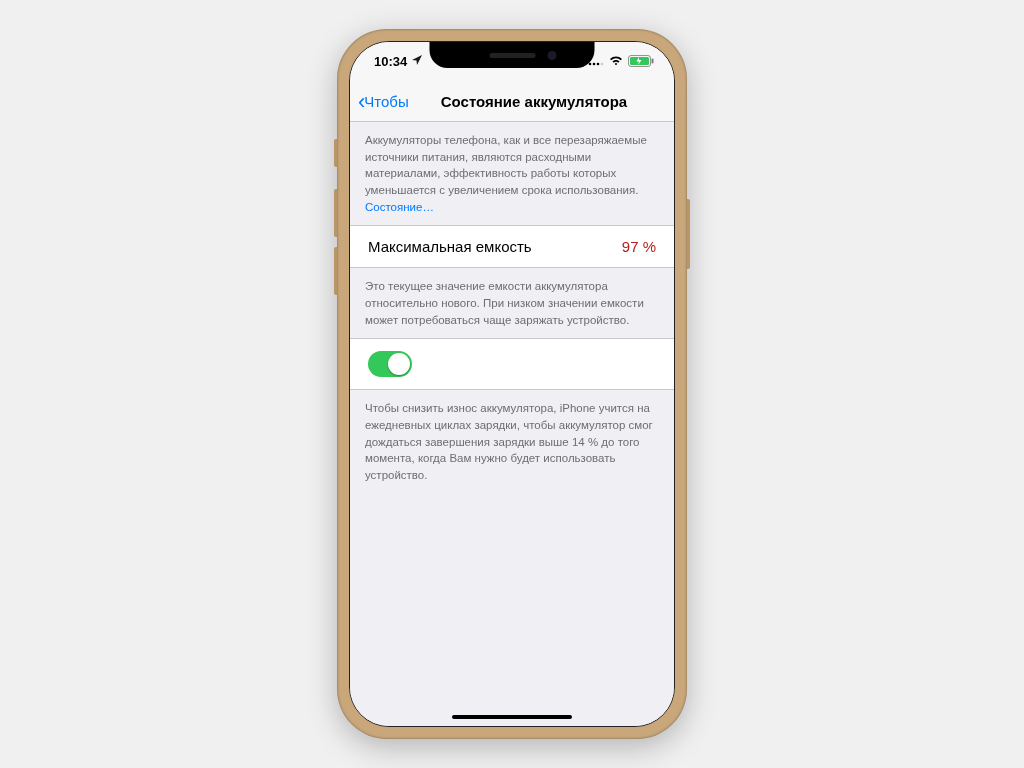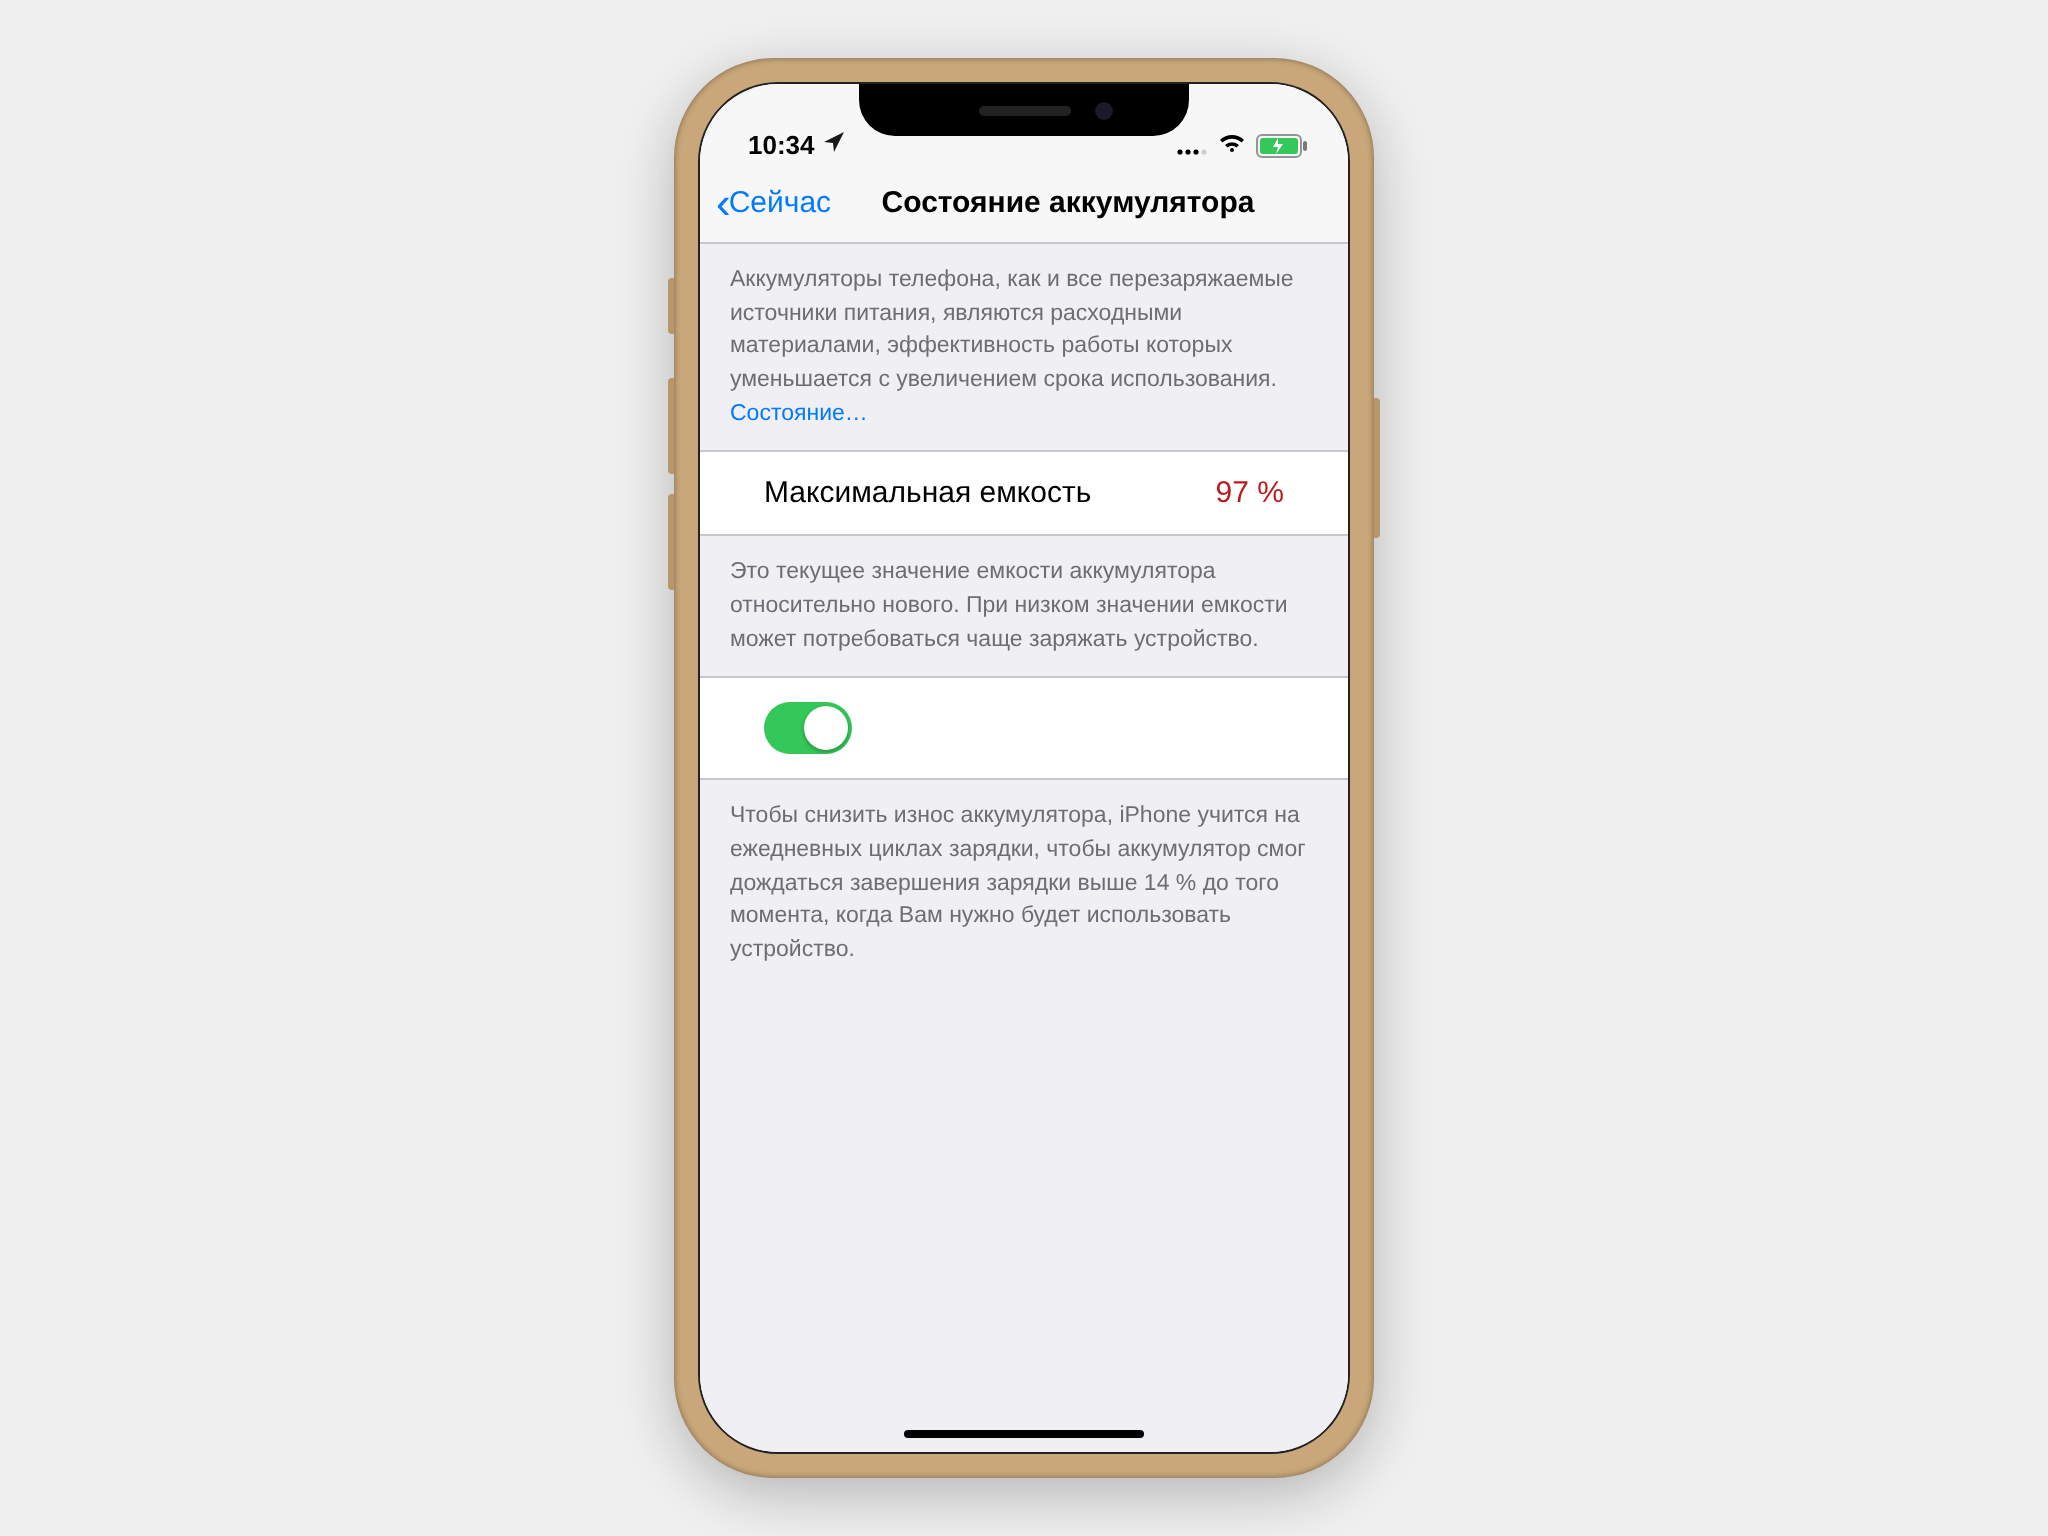--- a/index.html
+++ b/index.html
@@ -58,21 +58,21 @@
     justify-content:center;
     gap:30px;
   }
   .notch .speaker { width:46px; height:5px; background:#222; border-radius:3px;}
   .notch .cam { width:9px; height:9px; background:#1a1a2a; border-radius:50%; position:absolute; right:38px;}
 
   .status-bar {
     height: 40px;
     display: flex;
     justify-content: space-between;
-    align-items: flex-end;
+    align-items: center;
     padding: 0 20px 2px 24px;
     font-size: 13px;
     font-weight: 600;
     color: #000;
     background: #f7f7f8;
   }
   .status-left { display:flex; align-items:center; gap:5px;}
   .status-right { display:flex; align-items:center; gap:5px;}
   .loc-icon { font-size:10px; transform: rotate(0deg); opacity:0.9;}
   .sig-icon svg, .batt-icon svg { display:block; }
@@ -119,21 +119,21 @@
     padding: 10px 15px;
     font-size: 11.5px;
     line-height: 1.45;
     color: #6d6d72;
   }
   .section-desc a { color:#007aff; text-decoration:none; }
   .cell {
     background: #fff;
     border-top: 0.5px solid #c8c7cc;
     border-bottom: 0.5px solid #c8c7cc;
-    padding: 12px 32px;
+    padding: 12px 18px;
     display: flex;
     justify-content: space-between;
     align-items: center;
     font-size: 15px;
     color: #000;
   }
   .cell .value { color: #b91c1c; font-size:15px; }
   .cell .title { font-weight: 400; }
   .toggle {
     width: 44px;
@@ -211,21 +211,21 @@
             <rect x="23.5" y="3.5" width="2" height="5" rx="1" fill="#000" opacity="0.5"></rect>
             <path d="M11 2 L8.5 6.5 L11 6.5 L10 10 L13.5 5 L11 5 Z" fill="#fff"></path>
           </svg>
         </span>
       </div>
     </div>
 
     <div class="nav-bar">
       <div class="back">
         <span class="chevron">‹</span>
-        <span>Сейчас</span>
+        <span>Чтобы</span>
       </div>
       <div class="nav-title">Состояние аккумулятора</div>
     </div>
 
     <div class="content">
       <div class="section-desc">
         <span>Аккумуляторы телефона, как и все перезаряжаемые источники питания, являются расходными материалами, эффективность работы которых уменьшается с увеличением срока использования. </span><a href="#">Состояние…</a>
       </div>
 
       <div class="cell">

